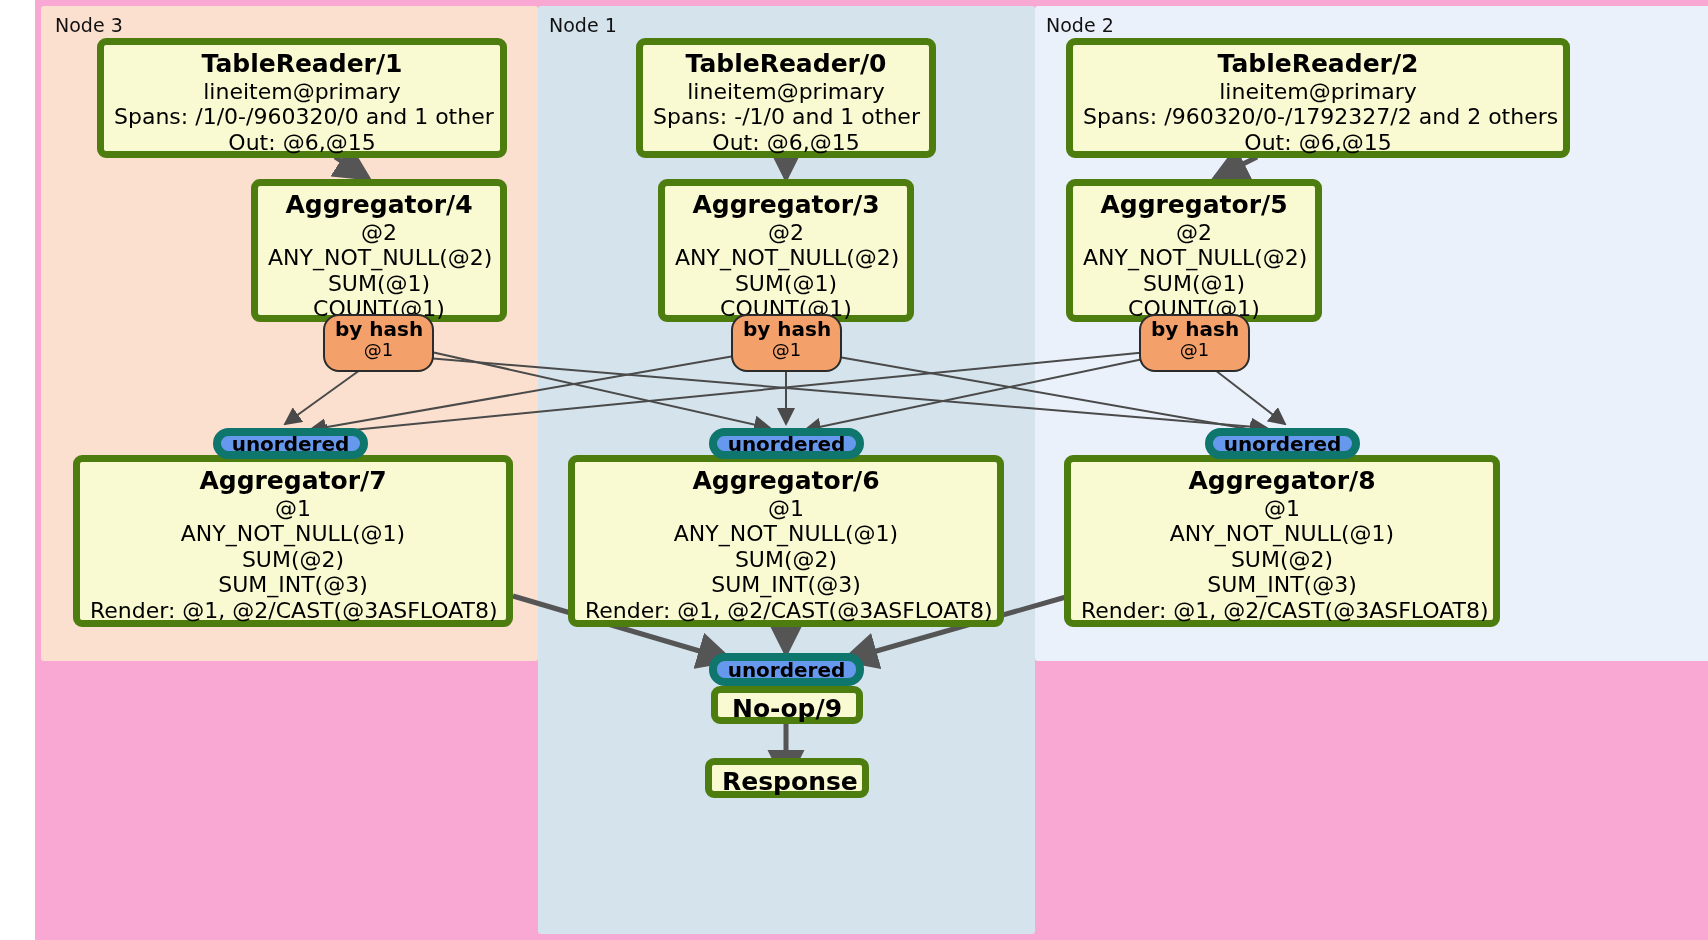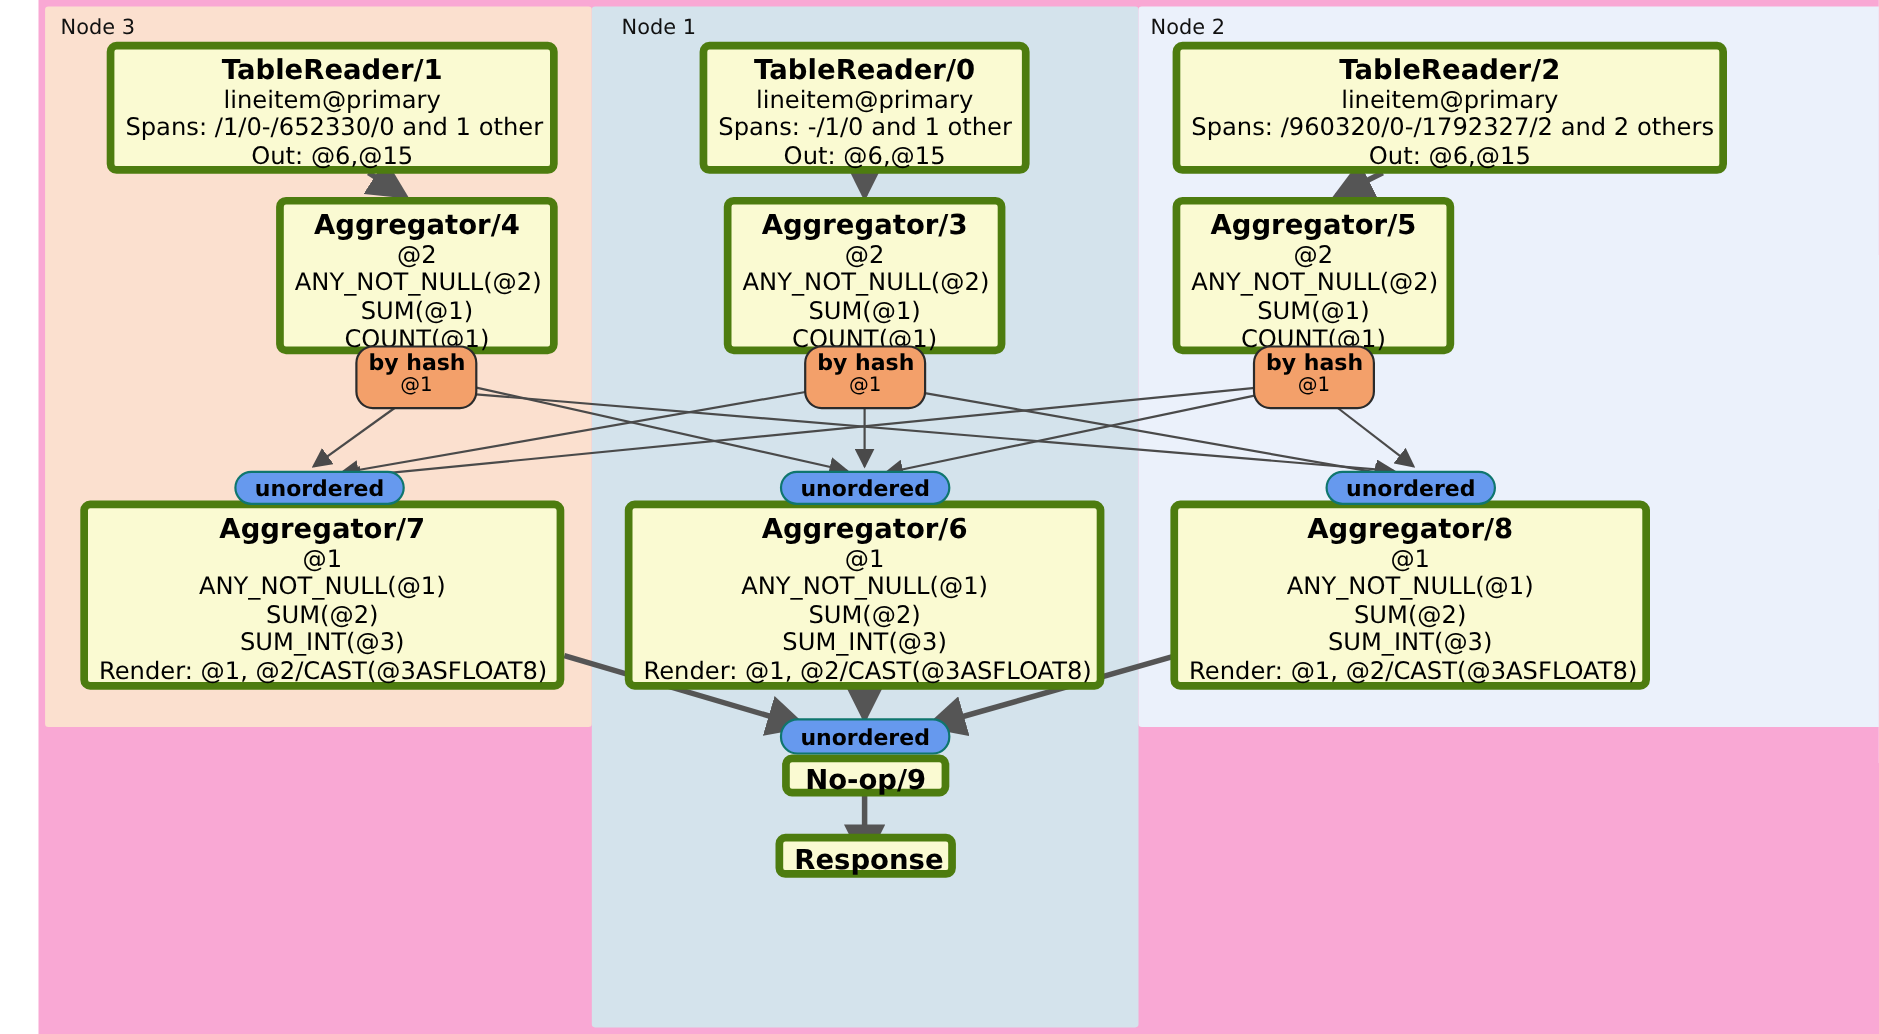--- a/index.html
+++ b/index.html
@@ -19,35 +19,35 @@
   .box .ttl{font-weight:bold;font-size:25px;line-height:1.14;white-space:nowrap;}
   .box .ln{font-size:22px;line-height:1.16;white-space:nowrap;}
 
   
   .hashr{position:absolute;background:#F3A06A;border:2px solid #2b2b2b;border-radius:16px;
          box-sizing:border-box;text-align:center;color:#000;padding:2px 10px 3px 10px;}
   .hashr .h1{font-weight:bold;font-size:20px;line-height:1.1;white-space:nowrap;}
   .hashr .h2{font-size:18px;line-height:1.1;white-space:nowrap;}
 
   
-  .pill{position:absolute;background:#6699EE;border:2px solid #0f766e;border-radius:16px;
+  .pill{position:absolute;background:#6699EE;border:8px solid #0f766e;border-radius:16px;
         box-sizing:border-box;text-align:center;color:#000;font-weight:bold;font-size:20px;
         display:flex;align-items:center;justify-content:center;white-space:nowrap;}
 </style>
 </head>
 <body>
 
 <div id="stage">
 
   <div class="panel" style="left:6px;top:6px;width:497px;height:655px;background:#FBE0CF;"></div>
   <div class="panel" style="left:503px;top:6px;width:497px;height:928px;background:#D4E3EC;"></div>
   <div class="panel" style="left:1000px;top:6px;width:702px;height:655px;background:#EBF1FB;"></div>
 
   <div class="panel-label" style="left:20px;top:16px;">Node 3</div>
-  <div class="panel-label" style="left:530px;top:16px;">Node 1</div>
+  <div class="panel-label" style="left:514px;top:16px;">Node 1</div>
   <div class="panel-label" style="left:1011px;top:16px;">Node 2</div>
 
   <svg id="edges" viewBox="0 0 1708 940">
     <defs>
       <marker id="ah-thin" markerWidth="9" markerHeight="9" refX="8" refY="4.5" orient="auto">
         <path d="M0,0 L9,4.5 L0,9 z" fill="#4a4a4a"></path>
       </marker>
       <marker id="ah-thick" markerWidth="7.5" markerHeight="7.5" refX="6.5" refY="3.75" orient="auto">
         <path d="M0,0 L7.5,3.75 L0,7.5 z" fill="#555555"></path>
       </marker>
@@ -72,21 +72,21 @@
     <path d="M478,596 L695,660" stroke="#555" stroke-width="5" fill="none" marker-end="url(#ah-thick)"></path>
     <path d="M751,622 L751,653" stroke="#555" stroke-width="5" fill="none" marker-end="url(#ah-thick)"></path>
     <path d="M1031,597 L810,660" stroke="#555" stroke-width="5" fill="none" marker-end="url(#ah-thick)"></path>
 
     <path d="M751,722 L751,782" stroke="#555" stroke-width="5" fill="none" marker-end="url(#ah-thick)"></path>
   </svg>
 
   <div class="box" style="left:62px;top:38px;width:410px;height:120px;">
     <div class="ttl">TableReader/1</div>
     <div class="ln">lineitem@primary</div>
-    <div class="ln">Spans: /1/0-/652330/0 and 1 other</div>
+    <div class="ln">Spans: /1/0-/960320/0 and 1 other</div>
     <div class="ln">Out: @6,@15</div>
   </div>
 
   <div class="box" style="left:601px;top:38px;width:300px;height:120px;">
     <div class="ttl">TableReader/0</div>
     <div class="ln">lineitem@primary</div>
     <div class="ln">Spans: -/1/0 and 1 other</div>
     <div class="ln">Out: @6,@15</div>
   </div>
 

